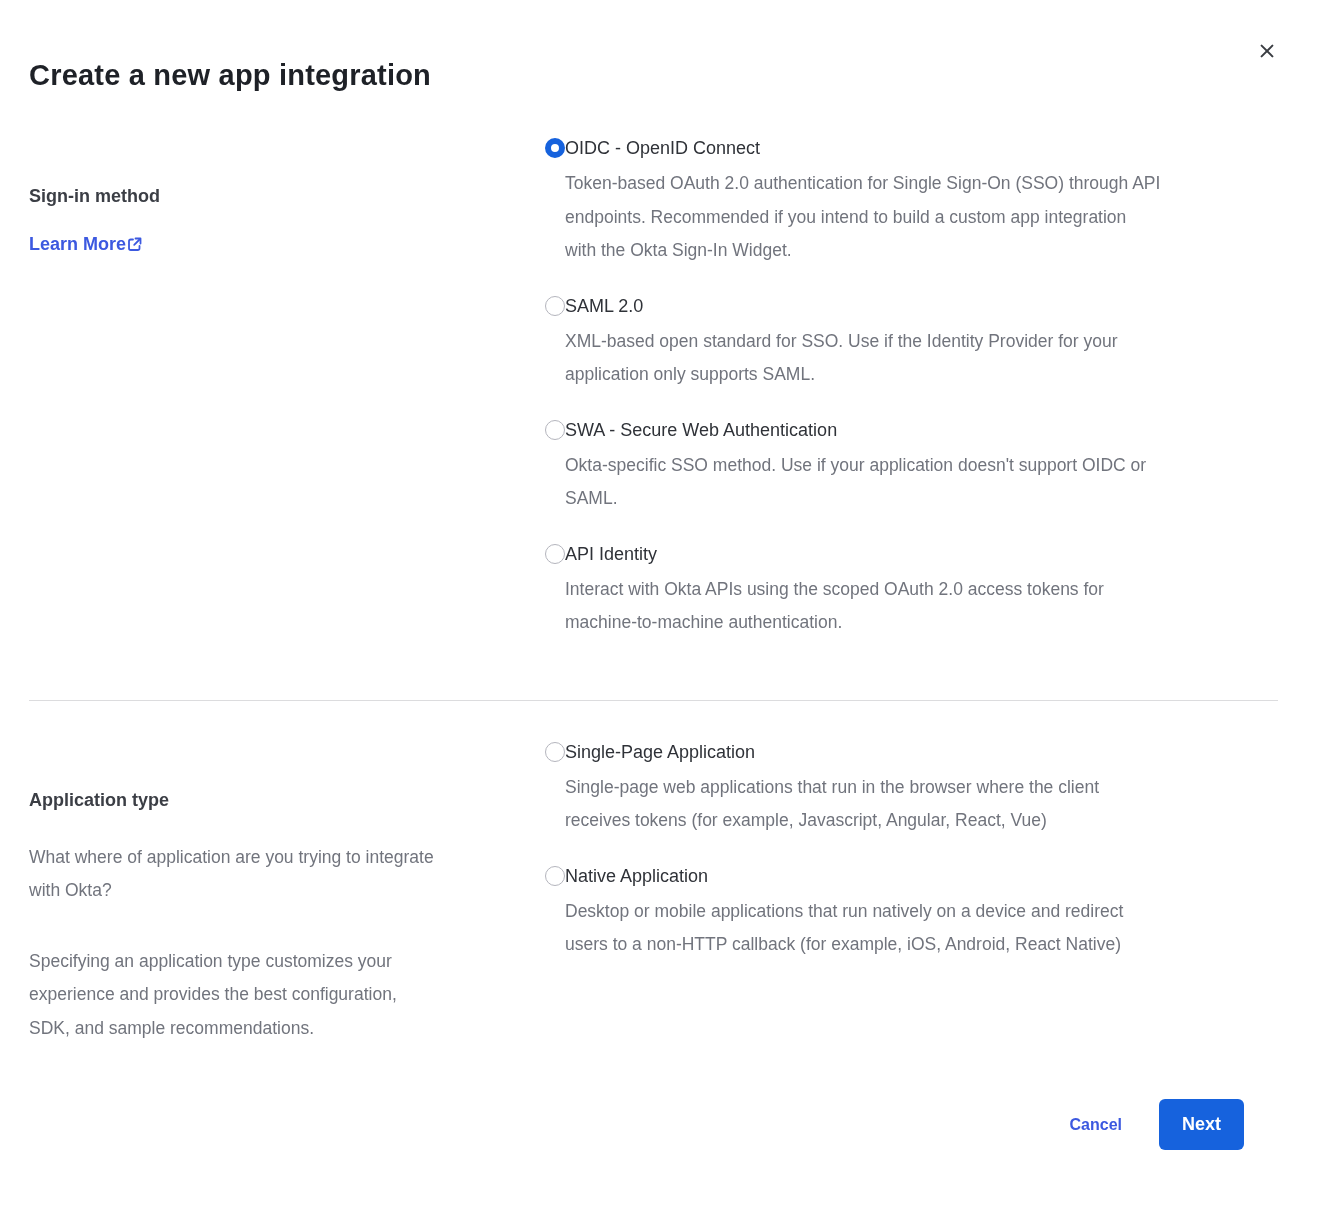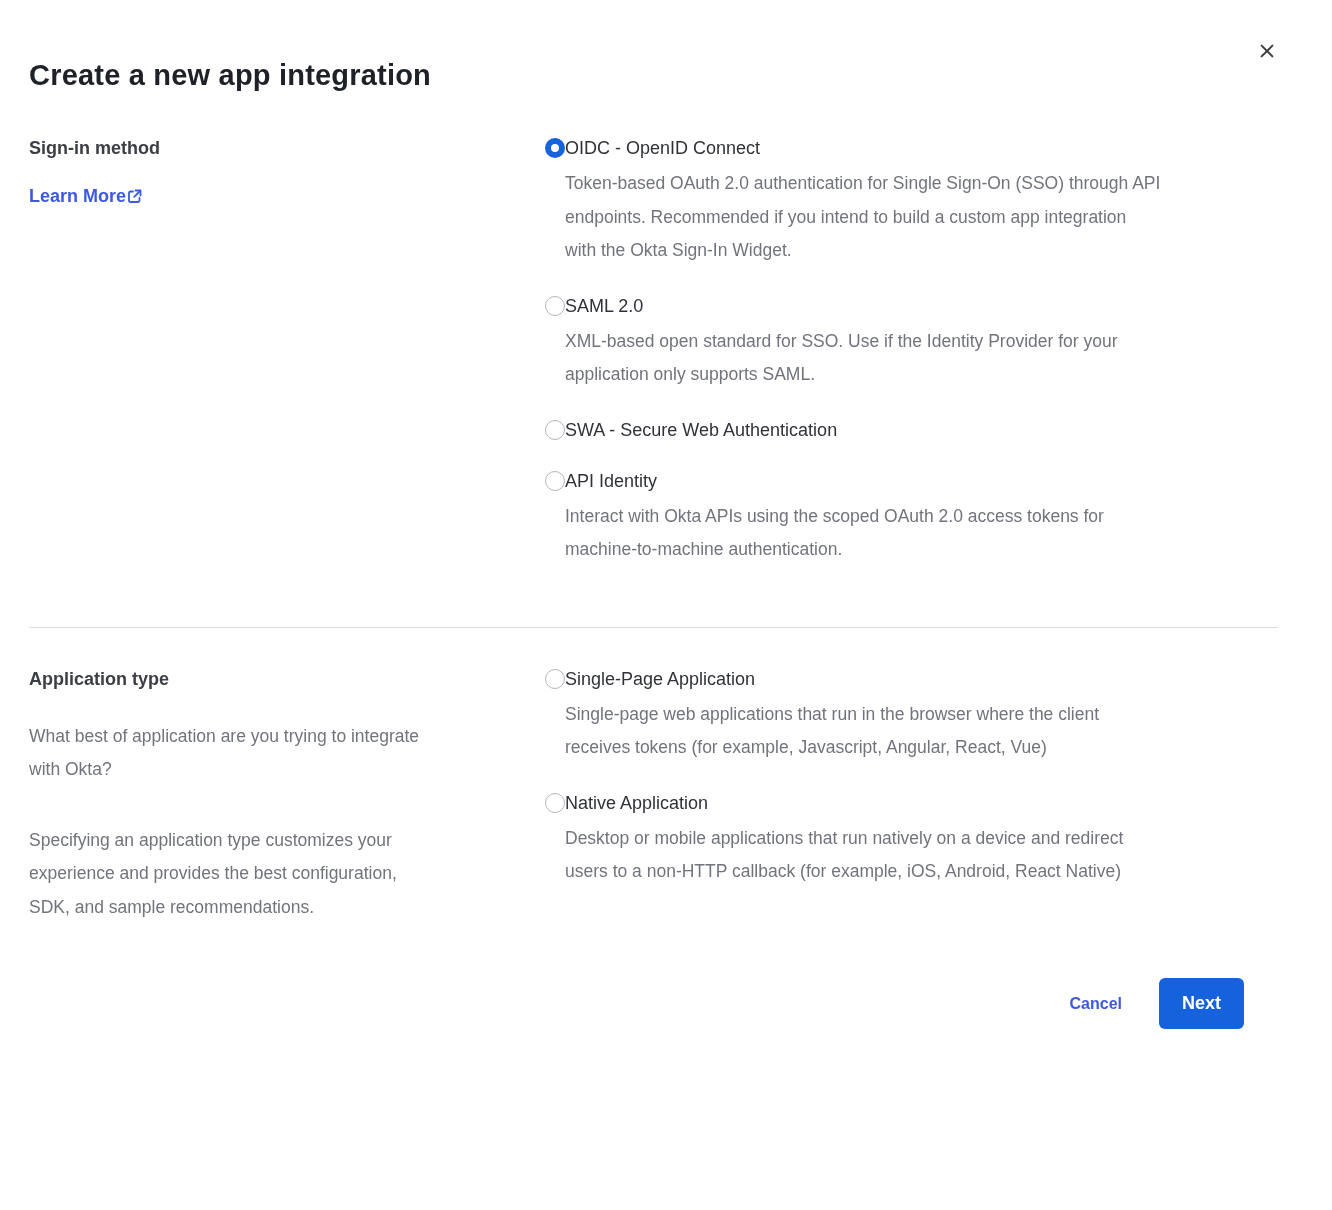--- a/index.html
+++ b/index.html
@@ -15,21 +15,21 @@
   }
   .close-btn svg { width:18px; height:18px; stroke:#3a3d42; stroke-width:2.2; }
   .content { padding:0 34px 0 29px; box-sizing:border-box; }
   h1.dialog-title {
     margin:0; padding-top:58px; font-size:29px; line-height:34px;
     font-weight:bold; color:#1e2127; letter-spacing:.2px;
   }
   .section { display:flex; }
   .section-signin { margin-top:44px; }
   .section-apptype { margin-top:39px; }
-  .left-col { width:516px; flex-shrink:0; box-sizing:border-box; padding-right:40px; }
+  .left-col { width:516px; flex-shrink:0; box-sizing:border-box; padding-right:40px;margin-top:48px; }
   .right-col { flex:1; min-width:0; }
   .field-label { font-size:18px; font-weight:bold; color:#3b3e45; line-height:24px; }
   .learn-more {
     margin-top:26px; display:inline-flex; align-items:center; 
     color:var(--link-blue,#3c59e0); font-size:18px; font-weight:bold;
     text-decoration:none; cursor:pointer;
   }
   .learn-more svg { width:17px; height:17px; stroke:var(--link-blue,#3c59e0); stroke-width:1.8; fill:none; }
   .option { display:flex; margin-bottom:26px; }
   .option:last-child { margin-bottom:0; }
@@ -110,39 +110,41 @@
           <div class="option-body">
             <div class="option-label">SAML 2.0</div>
             <div class="option-desc">XML-based open standard for SSO. Use if the Identity Provider for your
 application only supports SAML.</div>
           </div>
         </div>
         <div class="option">
           <div class="radio"></div>
           <div class="option-body">
             <div class="option-label">SWA - Secure Web Authentication</div>
+            <div class="option-desc">Okta-specific SSO method. Use if your application doesn't support OIDC or
+SAML.</div>
           </div>
         </div>
         <div class="option">
           <div class="radio"></div>
           <div class="option-body">
             <div class="option-label">API Identity</div>
             <div class="option-desc">Interact with Okta APIs using the scoped OAuth 2.0 access tokens for
 machine-to-machine authentication.</div>
           </div>
         </div>
       </div>
     </div>
 
     <div class="divider"></div>
 
     <div class="section section-apptype">
       <div class="left-col">
         <div class="field-label">Application type</div>
-        <p class="left-para first">What best of application are you trying to integrate
+        <p class="left-para first">What where of application are you trying to integrate
 with Okta?</p>
         <p class="left-para second">Specifying an application type customizes your
 experience and provides the best configuration,
 SDK, and sample recommendations.</p>
       </div>
       <div class="right-col">
         <div class="option">
           <div class="radio"></div>
           <div class="option-body">
             <div class="option-label">Single-Page Application</div>

